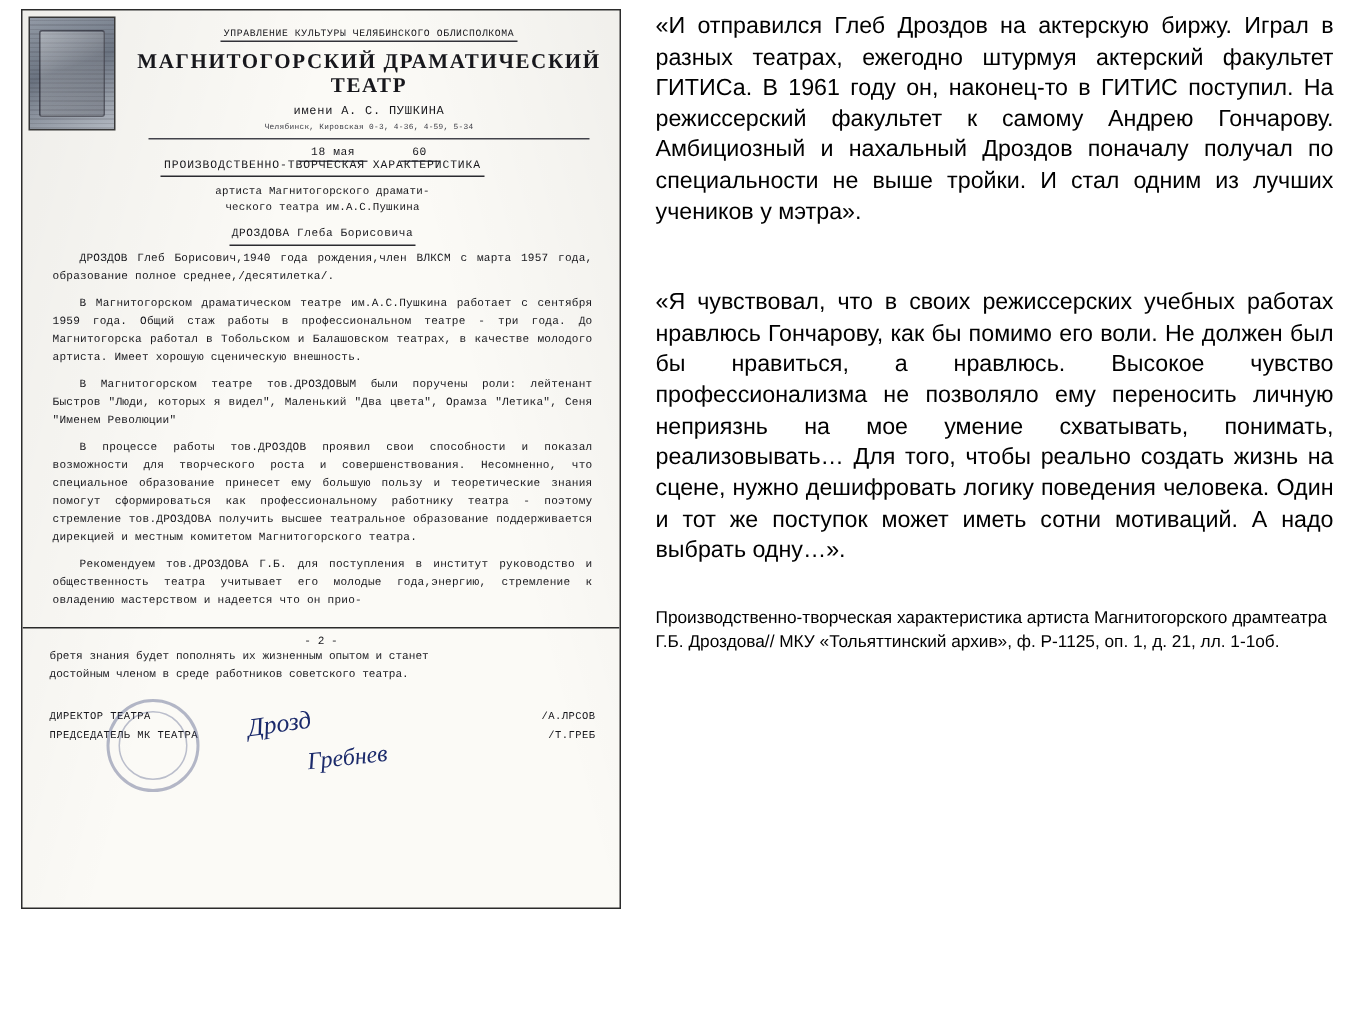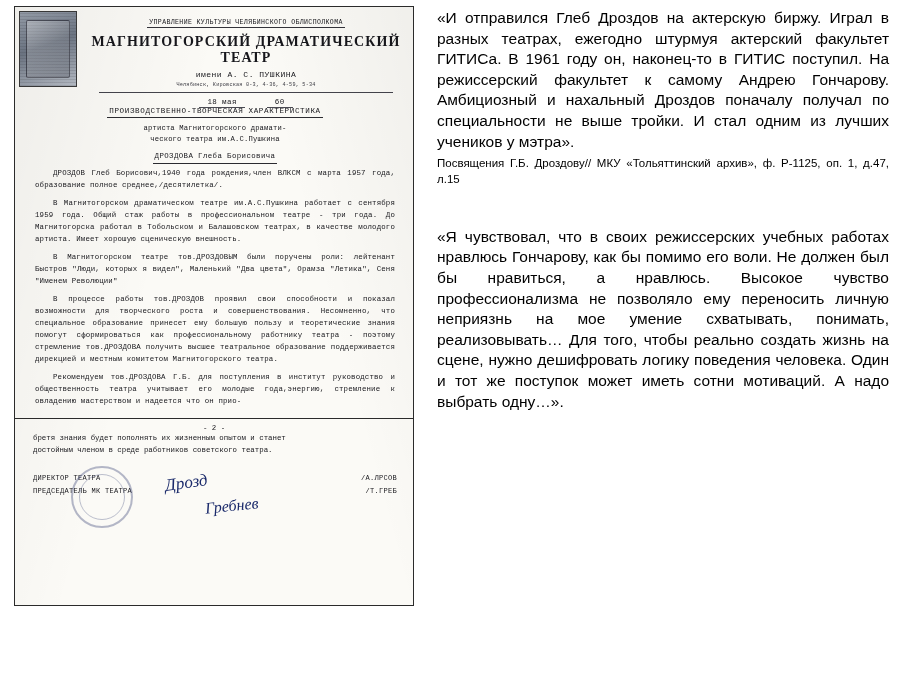--- a/index.html
+++ b/index.html
@@ -295,23 +295,23 @@
           <span class="sign-right">/Т.ГРЕБ</span>
         </div>
       </div>
 
     </div>
   </div>
 
   <div class="quotes">
 
     <div class="quote-text">«И отправился Глеб Дроздов на актерскую биржу. Играл в разных театрах, ежегодно штурмуя актерский факультет ГИТИСа. В 1961 году он, наконец-то в ГИТИС поступил. На режиссерский факультет к самому Андрею Гончарову. Амбициозный и нахальный Дроздов поначалу получал по специальности не выше тройки. И стал одним из лучших учеников у мэтра».</div>
-    <div class="quote-src">Посвящения Г.Б. Дроздову// МКУ «Тольяттинский архив», ф. Р-1125, оп. 1, д.47, л.15</div>
 
     <div class="gap-1"></div>
 
     <div class="quote-text">«Я чувствовал, что в своих режиссерских учебных работах нравлюсь Гончарову, как бы помимо его воли. Не должен был бы нравиться, а нравлюсь. Высокое чувство профессионализма не позволяло ему переносить личную неприязнь на мое умение схватывать, понимать, реализовывать… Для того, чтобы реально создать жизнь на сцене, нужно дешифровать логику поведения человека. Один и тот же поступок может иметь сотни мотиваций. А надо выбрать одну…».</div>
 
     <div class="gap-2"></div>
 
+    <div class="caption-box">Производственно-творческая характеристика артиста Магнитогорского драмтеатра Г.Б. Дроздова// МКУ «Тольяттинский архив», ф. Р-1125, оп. 1, д. 21, лл. 1-1об.</div>
   </div>
 
 </div>
 
 </body></html>

